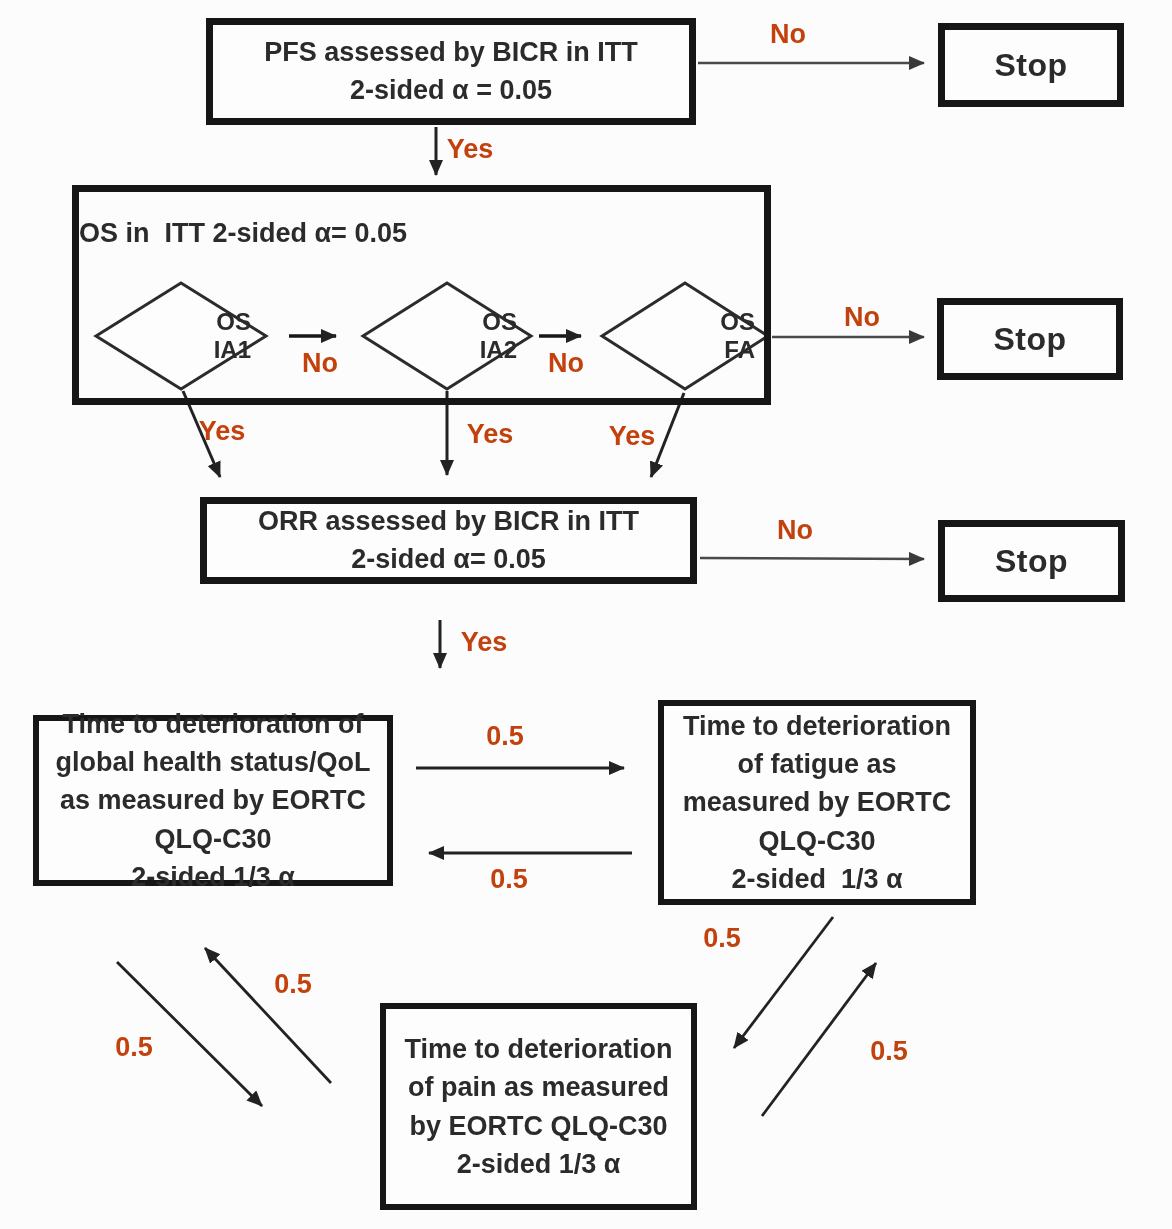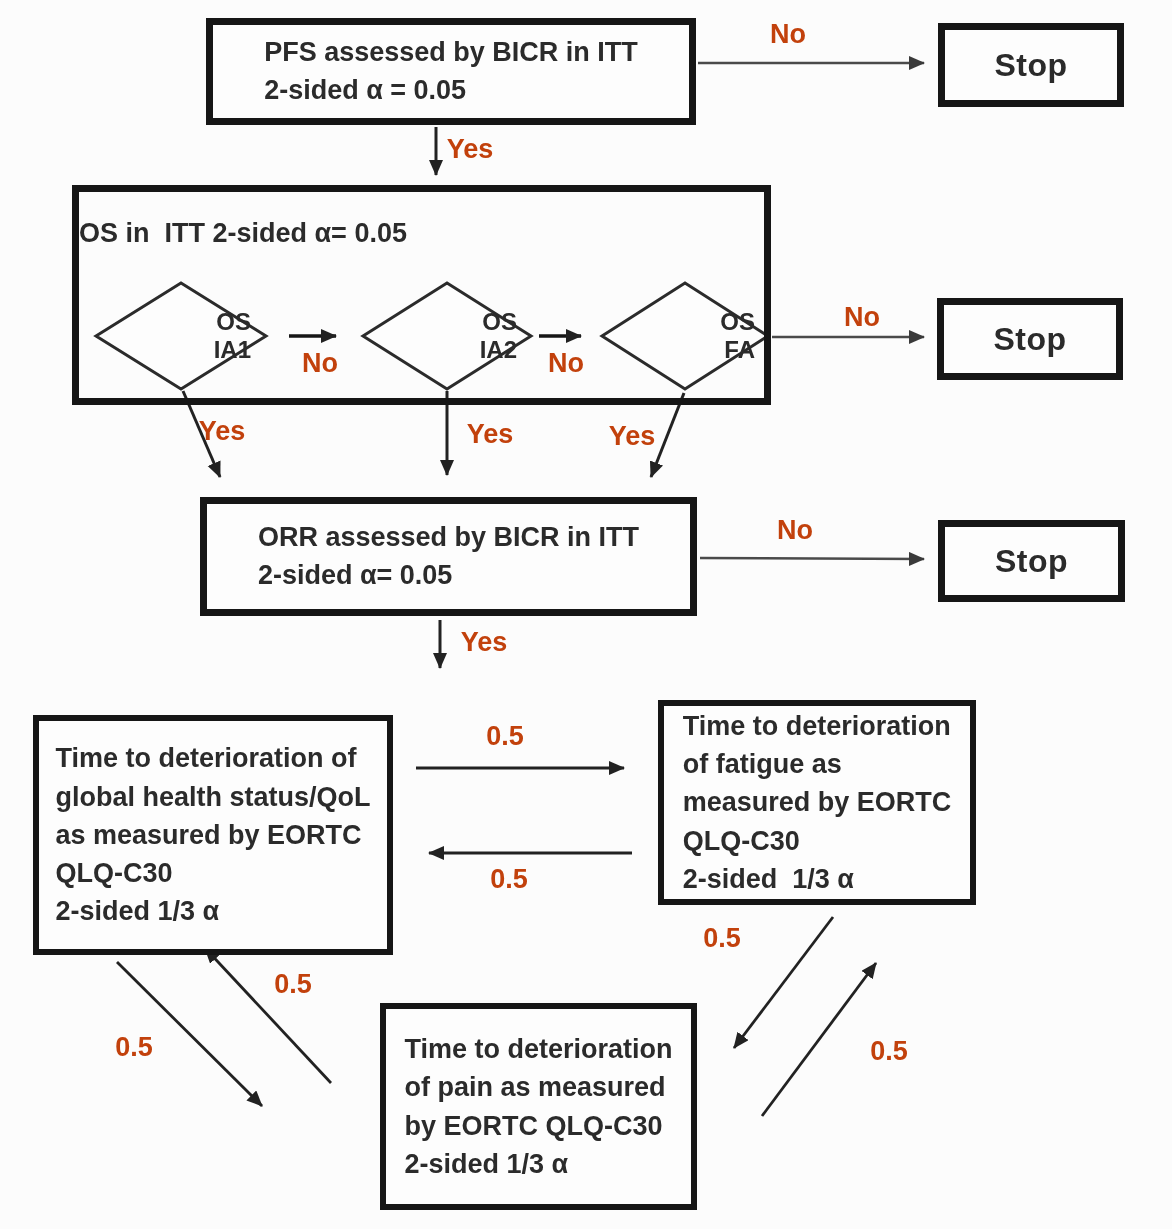--- a/index.html
+++ b/index.html
@@ -21,20 +21,21 @@
   }
   .node {
     position: absolute;
     box-sizing: border-box;
     background: #fdfdfd;
     border: 6px solid #161616;
     color: #2b2b2b;
     display: flex;
     align-items: center;
     justify-content: center;
+    text-align: center;
     white-space: pre-wrap;
     font-weight: 600;
   }
   .node-main { font-size: 27px; line-height: 1.4; border-width: 7px; }
   .node-stop { font-size: 32px; letter-spacing: 0.5px; border-width: 7px; }
   .node-qlq  { font-size: 27px; line-height: 1.42; }
   .os-container {
     position: absolute;
     box-sizing: border-box;
     background: transparent;
@@ -121,26 +122,26 @@
     <div class="os-title">OS in  ITT 2-sided α= 0.05</div>
   </div>
 
   <div class="node node-main" style="left:206px; top:18px; width:490px; height:107px;">PFS assessed by BICR in ITT
 2-sided α = 0.05</div>
 
   <div class="node node-stop" style="left:938px; top:23px; width:186px; height:84px;">Stop</div>
 
   <div class="node node-stop" style="left:937px; top:298px; width:186px; height:82px;">Stop</div>
 
-  <div class="node node-main" style="left:200px; top:497px; width:497px; height:119px;">ORR assessed by BICR in ITT
+  <div class="node node-main" style="left:200px; top:497px; width:497px; height:87px;">ORR assessed by BICR in ITT
 2-sided α= 0.05</div>
 
   <div class="node node-stop" style="left:938px; top:520px; width:187px; height:82px;">Stop</div>
 
-  <div class="node node-qlq" style="left:33px; top:715px; width:360px; height:240px;">Time to deterioration of
+  <div class="node node-qlq" style="left:33px; top:715px; width:360px; height:171px;">Time to deterioration of
 global health status/QoL
 as measured by EORTC
 QLQ-C30
 2-sided 1/3 α</div>
 
   <div class="node node-qlq" style="left:658px; top:700px; width:318px; height:205px;">Time to deterioration
 of fatigue as
 measured by EORTC
 QLQ-C30
 2-sided  1/3 α</div>

